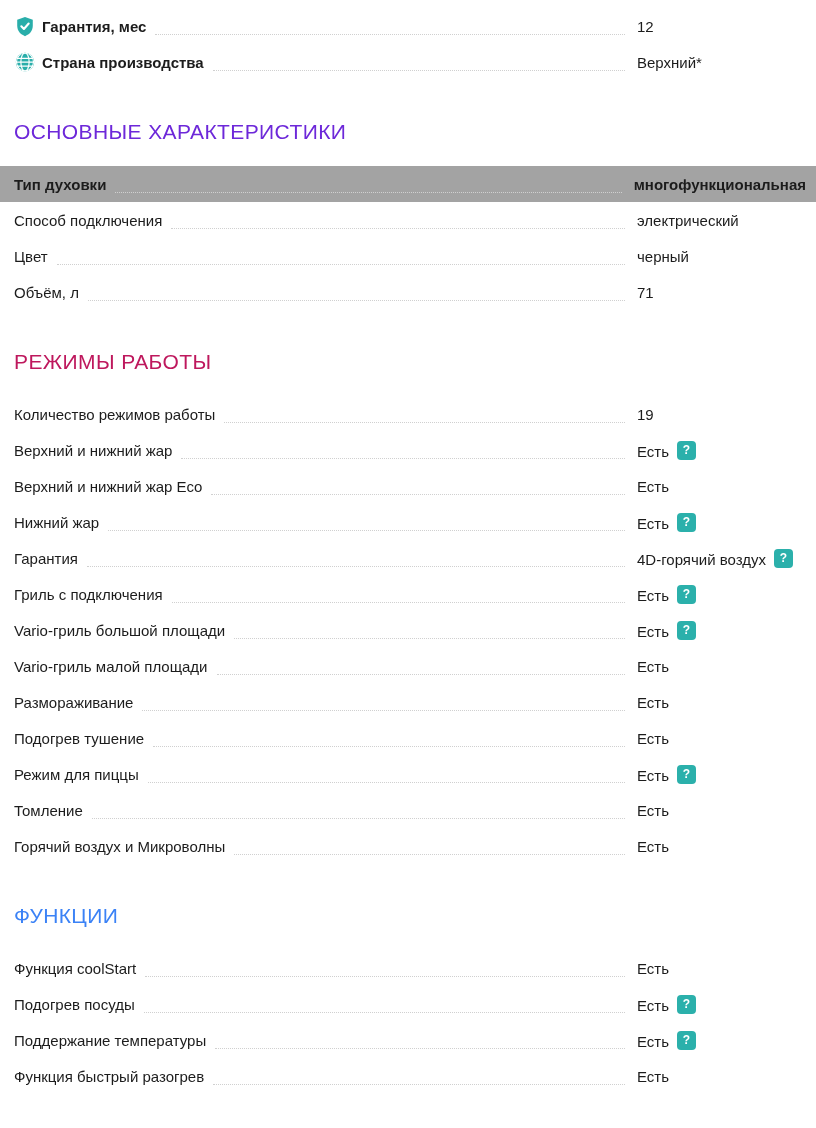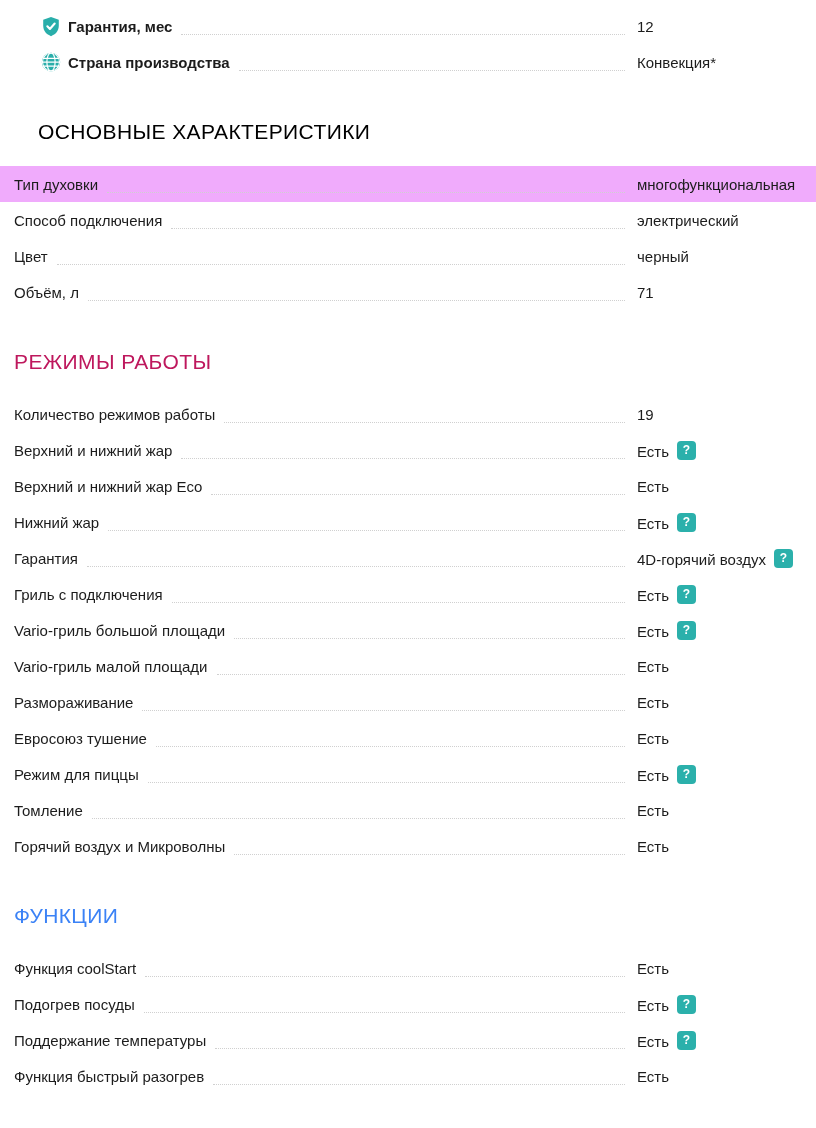--- a/index.html
+++ b/index.html
@@ -14,21 +14,21 @@
   .page { width: 816px; padding-top: 4px; }
 
   
   .row {
     display: flex;
     align-items: center;
     height: 36px;
     padding: 0 10px 0 14px;
     font-size: 15px;
   }
-  .row.highlight { background: #f0abfc; }
+  .row.highlight { background: #a3a3a3; font-weight: bold; }
   .label { white-space: nowrap; color: #1c1c1c; }
   .top-row .label { font-weight: 700; }
   .leader {
     flex: 1;
     border-bottom: 1px dotted #d0d0d0;
     margin-left: 9px;
     margin-right: 12px;
     align-self: flex-end;
     margin-bottom: 9px;
     min-width: 20px;
@@ -37,21 +37,21 @@
     flex: 0 0 169px;
     display: flex;
     align-items: flex-end;
     gap: 8px;
     white-space: nowrap;
     color: #1c1c1c;
   }
   .value-text { white-space: nowrap; }
 
   
-  .top-specs { padding-top: 4px; padding-left: 26px; }
+  .top-specs { padding-top: 4px; }
   .icon {
     width: 22px;
     height: 23px;
     margin-right: 6px;
     flex: 0 0 22px;
     display: inline-flex;
     align-items: center;
     justify-content: center;
   }
   .icon svg { display: block; }
@@ -116,27 +116,27 @@
               <ellipse cx="12" cy="12" rx="9.3" ry="10"></ellipse>
               <line x1="1" y1="8" x2="23" y2="8"></line>
               <line x1="1" y1="12.2" x2="23" y2="12.2"></line>
               <line x1="1" y1="16.4" x2="23" y2="16.4"></line>
             </g>
           </svg>
         </span>
     <span class="label">Страна производства</span>
     <span class="leader"></span>
     <span class="value">
-      <span class="value-text">Конвекция*</span>
+      <span class="value-text">Верхний*</span>
     </span>
   </div>
 </div>
   <div class="sections">
   <section class="section">
-    <h2 class="section-title" style="color: #000000; margin-left: 24px;">ОСНОВНЫЕ ХАРАКТЕРИСТИКИ</h2>
+    <h2 class="section-title" style="color: #6d28d9;">ОСНОВНЫЕ ХАРАКТЕРИСТИКИ</h2>
     <div class="rows">
   <div class="row highlight">
     <span class="label">Тип духовки</span>
     <span class="leader"></span>
     <span class="value">
       <span class="value-text">многофункциональная</span>
 
     </span>
   </div>
 
@@ -248,21 +248,21 @@
   <div class="row">
     <span class="label">Размораживание</span>
     <span class="leader"></span>
     <span class="value">
       <span class="value-text">Есть</span>
 
     </span>
   </div>
 
   <div class="row">
-    <span class="label">Евросоюз тушение</span>
+    <span class="label">Подогрев тушение</span>
     <span class="leader"></span>
     <span class="value">
       <span class="value-text">Есть</span>
 
     </span>
   </div>
 
   <div class="row">
     <span class="label">Режим для пиццы</span>
     <span class="leader"></span>

